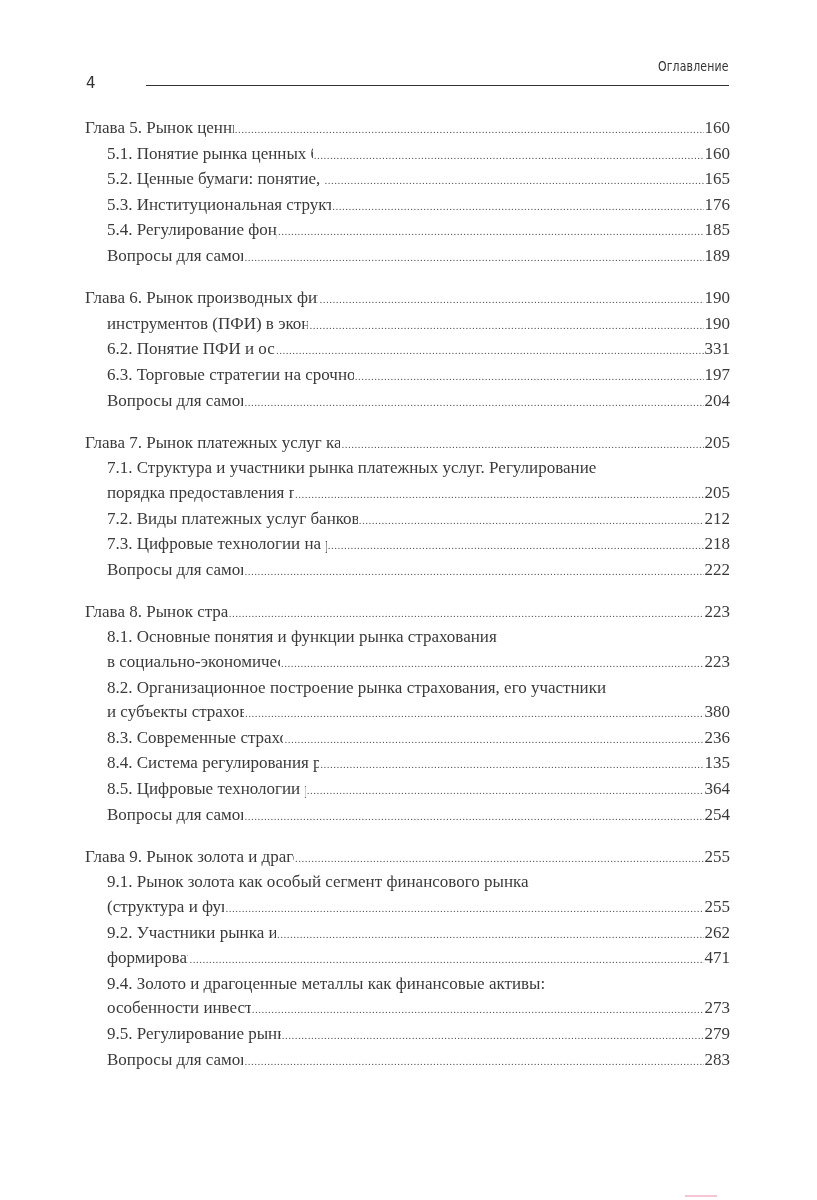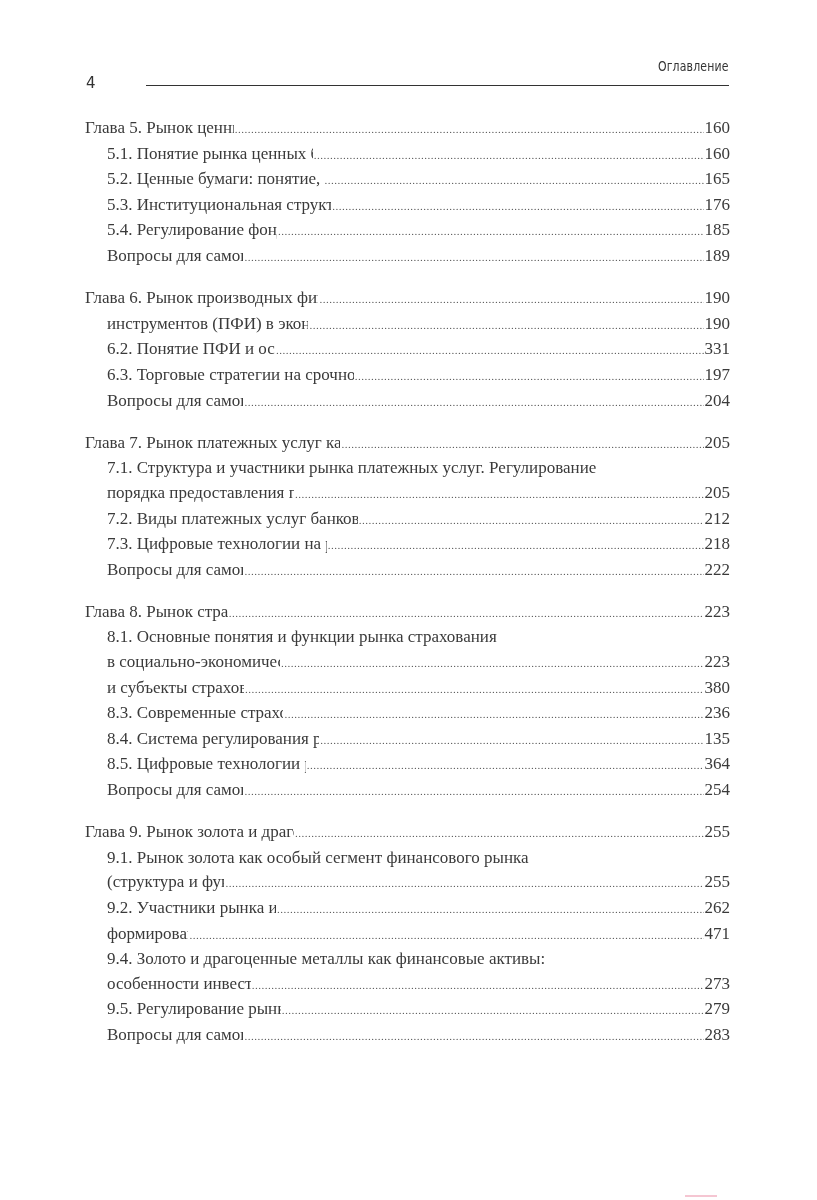--- a/index.html
+++ b/index.html
@@ -147,20 +147,21 @@
           <span class="label">Глава 8. Рынок страхования</span>
           <span class="leader"></span>
           <span class="pg">223</span>
         </div>
         <div class="line1">8.1. Основные понятия и функции рынка страхования</div>
         <div class="entry sub">
           <span class="label">в социально-экономическом развитии</span>
           <span class="leader"></span>
           <span class="pg">223</span>
         </div>
+        <div class="line1">8.2. Организационное построение рынка страхования, его участники</div>
         <div class="entry sub">
           <span class="label">и субъекты страхового дела</span>
           <span class="leader"></span>
           <span class="pg">380</span>
         </div>
         <div class="entry sub">
           <span class="label">8.3. Современные страховые продукты</span>
           <span class="leader"></span>
           <span class="pg">236</span>
         </div>

